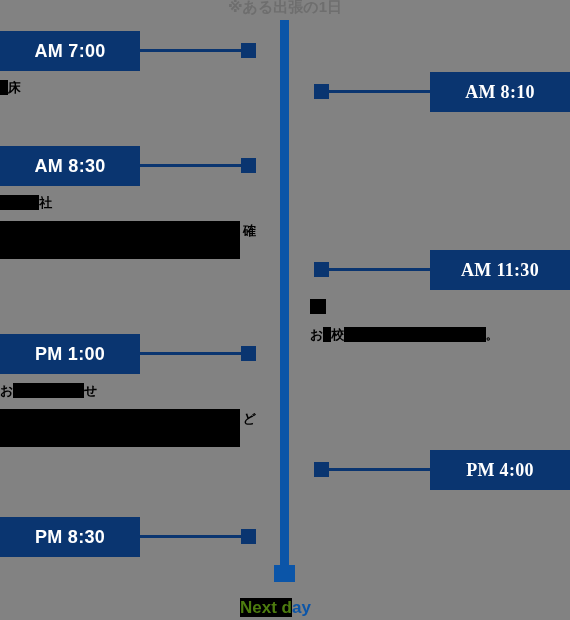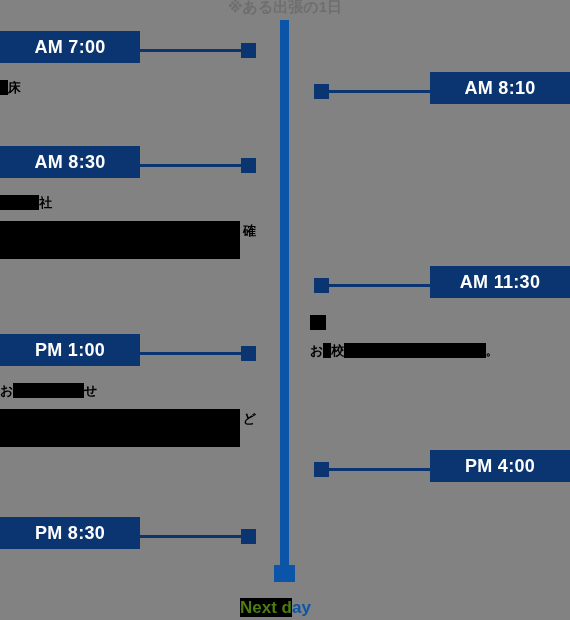--- a/index.html
+++ b/index.html
@@ -56,31 +56,31 @@
   .next-day .redact-inline {
     background: #000;
     color: #4d7c0f;
   }
 
   
   .event {
     position: absolute;
   }
   .event.left  { left: 0px;   width: 258px; }
-  .event.right { left: 310px; width: 260px; }
+  .event.right { left: 310px; width: 260px; font-family: Liberation Serif, serif; }
 
   .time-row {
     position: relative;
     height: 40px;
   }
   .time-box {
     position: absolute;
     top: 0;
     width: 140px;
-    height: 32px;
+    height: 40px;
     background: #0a3570;
     color: #ffffff;
     font-size: 18px;
     font-weight: 700;
     display: flex;
     align-items: center;
     justify-content: center;
     letter-spacing: 0.3px;
   }
   .event.left  .time-box { left: 0px; }
@@ -171,21 +171,21 @@
     <div class="time-box">AM 8:30</div>
     <div class="connector"></div>
     <div class="node"></div>
   </div>
   <div class="desc"><span class="redact-inline">■■■■■</span><span>社</span></div>
   <div class="desc" style="margin-top:9px;">
     <span class="redact-block block-2line"><span class="tail">確</span></span>
   </div>
 </div>
 
-<div class="event right" style="top:266px;">
+<div class="event right" style="top:250px;">
   <div class="time-row">
     <div class="time-box">AM 11:30</div>
     <div class="connector"></div>
     <div class="node"></div>
   </div>
   <div class="desc"><span class="redact-inline">■■</span></div>
   <div class="desc" style="margin-top:9px;"><span>お</span><span class="redact-inline">■</span><span>校</span><span class="redact-inline">■■■■■■■■■■■■■■■■■■</span><span>。</span></div>
 </div>
 
 <div class="event left" style="top:334px;">

